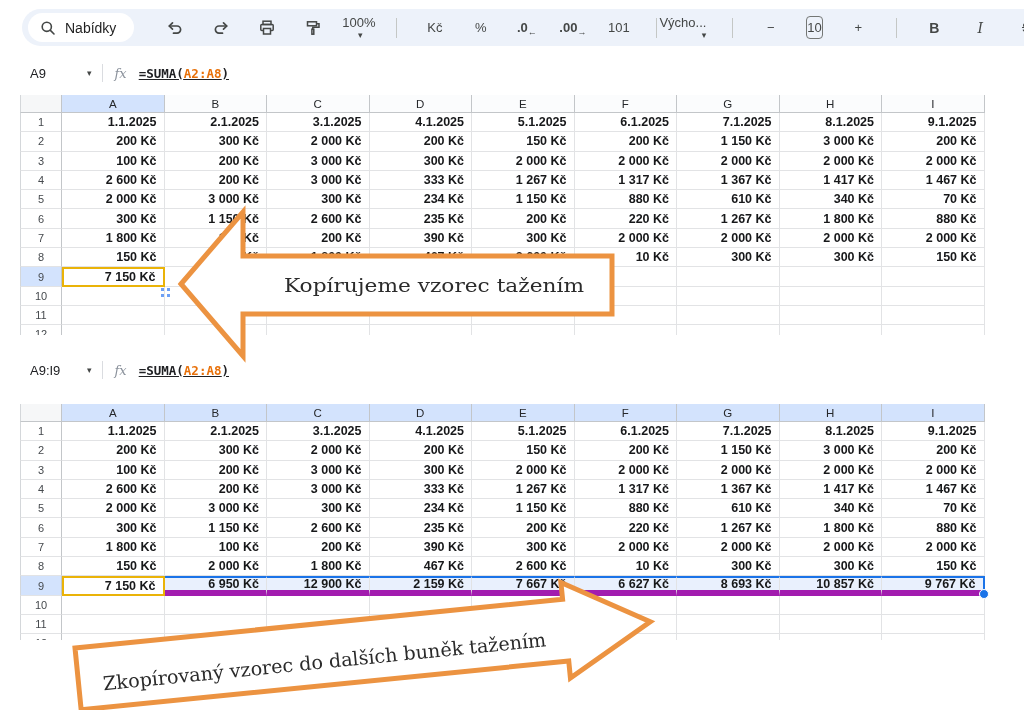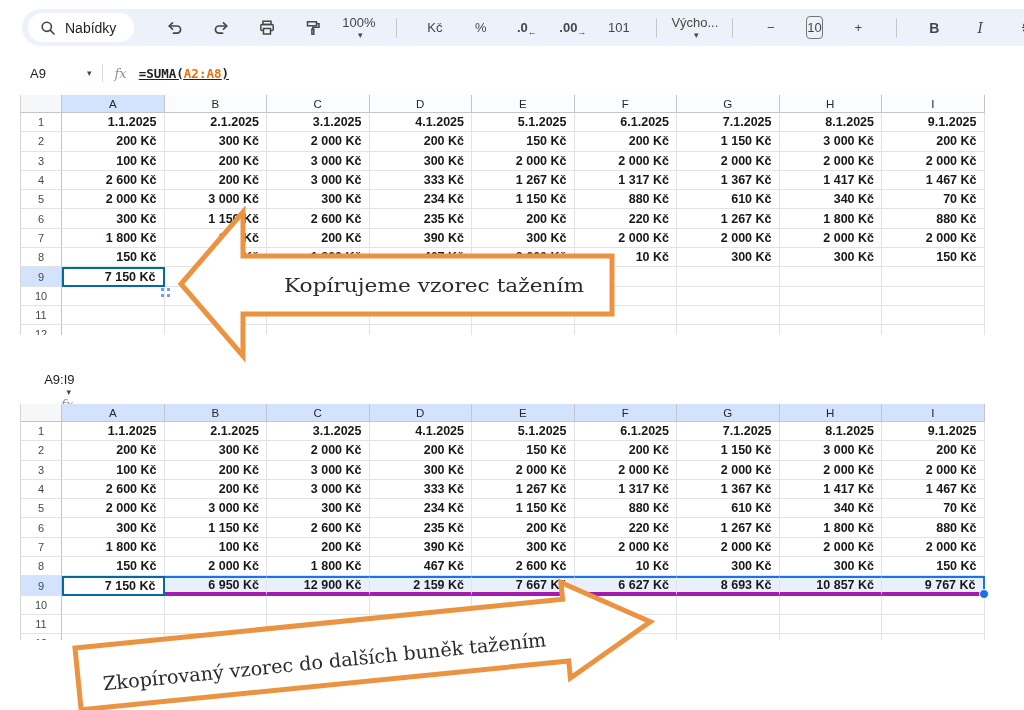--- a/index.html
+++ b/index.html
@@ -42,23 +42,23 @@
   .fsep { width:1px; height:18px; background:#dadce0; margin-left:10px; }
   
   .grid { position:absolute; left:20px; width:966px; overflow:hidden; background:#fff; }
   .srow { display:flex; height:19.3px; }
   .hrow { height:18px; }
   .rn { width:42px; flex:none; border-left:1px solid #d4d7da; border-right:1px solid #c3c6c9; border-bottom:1px solid #e2e3e5; font-size:11px; color:#45494d; display:flex; align-items:center; justify-content:center; background:#fff; }
   .hrow .rn { border-bottom:1px solid #c3c6c9; background:#f6f7f8; }
   .ch { width:102.5px; flex:none; border-right:1px solid #c3c6c9; border-bottom:1px solid #c3c6c9; background:#fbfcfd; font-size:11.5px; color:#26282b; display:flex; align-items:center; justify-content:center; }
   .hl { background:#d3e3fd !important; }
   .cell { width:102.5px; flex:none; border-right:1px solid #e2e3e5; border-bottom:1px solid #e2e3e5; font-size:12.5px; font-weight:700; color:#17181a; display:flex; align-items:center; justify-content:flex-end; padding-right:7px; background:#fff; }
-  .cell.rsel { background:#e9f0fd; border-top:2px solid #1a73e8; border-bottom:4px solid #a21caf; }
+  .cell.rsel { background:#e9f0fd; border-top:2px solid #1a73e8; border-bottom:6px solid #a21caf; }
   .cell.rlast { border-right:2px solid #1a73e8; }
-  .cell.active { border:2px solid #0369a1; background:#fff; }
+  .cell.active { border:2px solid #eab308; background:#fff; }
   
   .crosshair { position:absolute; left:161px; top:288px; width:3px; height:3px; background:#6ea0f5; box-shadow:6px 0 0 0 #6ea0f5, 0 6px 0 0 #6ea0f5, 6px 6px 0 0 #6ea0f5; z-index:4; }
   .fill-handle { position:absolute; left:979px; top:589px; width:10px; height:10px; border-radius:50%; background:#1a73e8; border:1px solid #fff; z-index:4; }
   
   .overlay { position:absolute; left:0; top:0; z-index:6; pointer-events:none; }
   .anno-text { font-family:"DejaVu Serif", serif; font-size:19px; fill:#2b2b2b; }
 </style>
 </head>
 <body>
 
@@ -114,21 +114,21 @@
     <div class="tbtn">
       <span class="dec"><span>.0</span><span class="sub">←</span></span>
     </div>
     <div class="tbtn">
       <span class="dec"><span>.00</span><span class="sub">→</span></span>
     </div>
     <div class="tbtn">
         <span>101</span>
       </div>
     <div class="tsep"></div>
-    <div class="tbtn" style="padding:0 2px;">
+    <div class="tbtn" style="padding:0 2px;align-items:flex-end;">
       <span>Výcho...</span>
       <span class="caret">▾</span>
     </div>
     <div class="tsep"></div>
     <div class="tbtn">
         <span>−</span>
       </div>
     <div class="size-box">
         <span>10</span>
       </div>
@@ -340,21 +340,21 @@
         <div class="cell"></div>
         <div class="cell"></div>
         <div class="cell"></div>
         <div class="cell"></div>
         <div class="cell"></div>
         <div class="cell"></div>
         <div class="cell"></div>
       </div>
     </div>
 
-  <div class="fbar" style="top:372px;flex-direction:column;">
+  <div class="fbar" style="top:356px;">
     <span class="nbox">A9:I9</span>
     <span class="caret">▾</span>
     <span class="fsep"></span>
     <span class="fx">fx</span>
     <span class="formula"><span>=SUMA(</span><span class="rng">A2:A8</span><span>)</span></span>
   </div>
 
   <div class="grid" id="grid2" style="top:404px;height:236px;">
       <div class="srow hrow">
         <div class="rn"></div>

